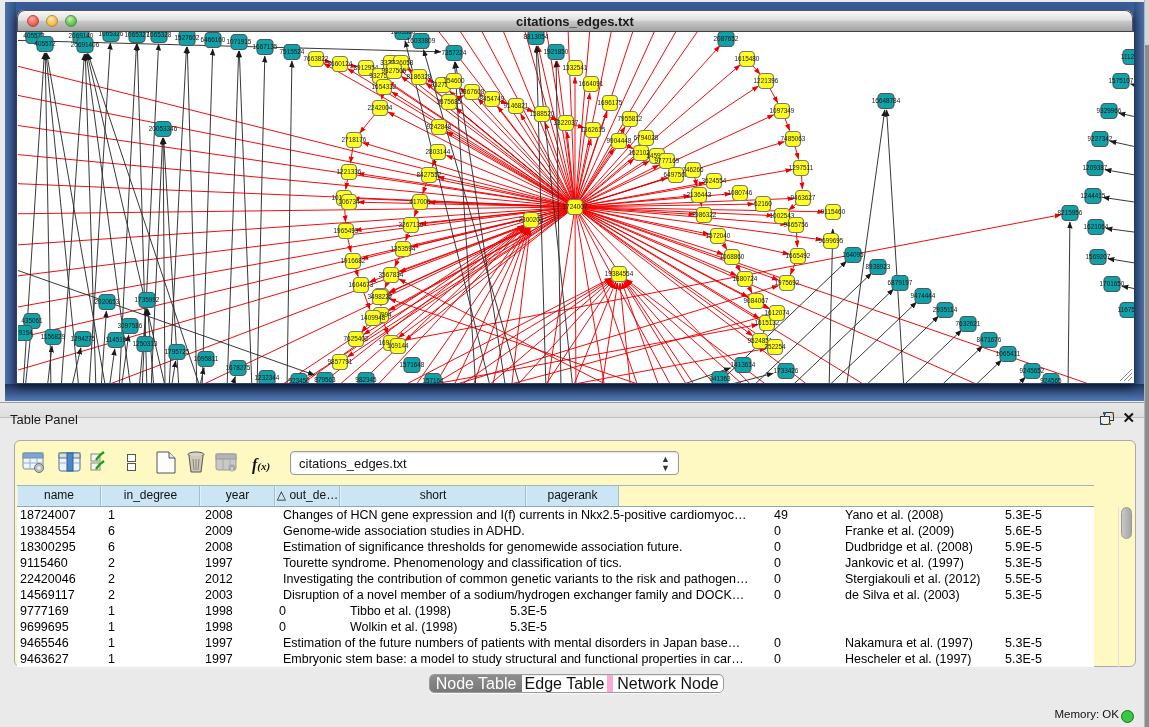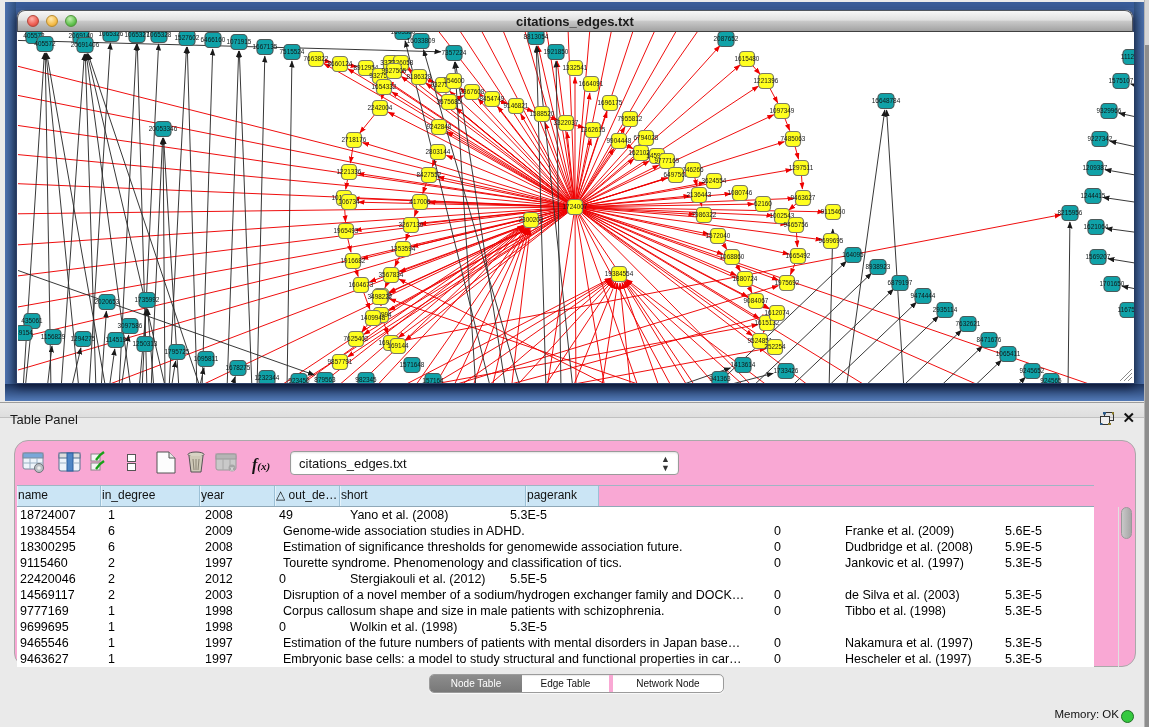--- a/index.html
+++ b/index.html
@@ -10,40 +10,40 @@
 #desktop .shadeT{position:absolute;left:0;top:0;right:0;height:6px;background:#3a5d9a}
 #desktop .shadeB{position:absolute;left:0;bottom:0;right:0;height:17px;background:linear-gradient(180deg,#1d3560,#5279b6)}
 #window{position:absolute;left:11px;top:8px;width:1118px;height:374px;border-radius:8px 8px 0 0;box-shadow:0 3px 10px rgba(0,0,20,.65);background:#fff;border:1px solid #2e4068;border-top:none}
 #titlebar{position:absolute;left:0;top:0;width:100%;height:22px;border-radius:8px 8px 0 0;background:linear-gradient(180deg,#f7f7f7 0%,#e0e0e0 45%,#c8c8c8 52%,#a2a2a2 100%);border:1px solid #51565e;border-bottom:1px solid #404040}
 #titlebar .title{position:absolute;left:0;right:0;top:3px;text-align:center;font-size:13px;font-weight:bold;color:#1a1a1a}
 .light{position:absolute;top:4px;width:12px;height:12px;border-radius:50%}
 #canvas{position:absolute;left:1px;top:22px;width:1116px;height:351px;background:#fff;overflow:hidden}
 
 #tp-head{position:absolute;left:0;top:402px;width:1144px;height:16px;background:linear-gradient(180deg,#e9e9e9,#dedede);border-top:1px solid #9c9c9c;border-bottom:1px solid #c0c0c0}
 #tp-head .t{position:absolute;left:10px;top:9px;font-size:13px;color:#1a1a1a}
-#panel{position:absolute;left:14px;top:440px;width:1122px;height:227px;background:#f9a8d4;border:1px solid #a9a9a9;border-radius:14px}
+#panel{position:absolute;left:14px;top:440px;width:1122px;height:227px;background:#fef9c3;border:1px solid #a9a9a9;border-radius:6px}
 #toolbar{position:absolute;left:0;top:4px;width:100%;height:36px}
 #combo{position:absolute;left:275px;top:6px;width:389px;height:24px;background:#fff;border:1px solid #9a9a9a;border-radius:4px;box-shadow:inset 0 1px 2px rgba(0,0,0,.12)}
 #combo .txt{position:absolute;left:8px;top:4px;font-size:13px;color:#111}
 #combo .arr{position:absolute;right:8px;top:3px;font-size:9px;color:#333;line-height:9px;text-align:center}
 
 #tbl{position:absolute;left:2px;top:44px;width:1077px}
 .hr{display:flex;height:22px;border-top:1px solid #9fb6c4;border-bottom:1px solid #8fa8b8}
-.hc{background:#cbe5f5;border-right:1px solid #9cc0d6;border-left:1px solid #e4f2fa;font-size:12px;color:#111;line-height:19px;overflow:hidden;white-space:nowrap}
+.hc{background:#cbe5f5;border-right:1px solid #9cc0d6;border-left:1px solid #e4f2fa;font-size:12px;color:#111;text-align:center;line-height:19px;overflow:hidden;white-space:nowrap}
 .tr{display:flex;height:16px;background:#fff}
 .c{font-size:12.5px;color:#000;line-height:16px;white-space:nowrap;overflow:hidden}
 .c1{width:84px;padding-left:3px}.c2{width:99px;padding-left:7px}.c3{width:75px;padding-left:5px}
 .c4{width:495px;padding-left:8px}.c5{width:75px;padding-left:4px}.c6{width:155px;text-align:left}
 .c7{width:93px;padding-left:5px}
-.h1{width:84px}.h2{width:99px}.h3{width:75px}.h4{width:495px}.h5{width:65px}.h6{width:186px}.h7{width:73px}
+.h1{width:84px}.h2{width:99px}.h3{width:75px}.h4{width:495px}.h5{width:65px}.h6{width:186px}.h7{width:93px}
 #vsb{position:absolute;right:2px;top:66px;width:15px;height:160px;border-left:1px solid #e0e0e0}
 #vsb .thumb{position:absolute;left:2px;top:0px;width:11px;height:32px;border-radius:6px;background:linear-gradient(90deg,#c8c8c8,#a6a6a6);border:1px solid #999}
 
 #tabs{position:absolute;left:429px;top:674px;width:295px;height:19px;border:1px solid #9b9b9b;border-radius:5px;background:#fff;box-shadow:0 1px 1px rgba(255,255,255,.8), inset 0 1px 1px rgba(0,0,0,.08);display:flex;overflow:hidden}
-#tabs .seg{font-size:10px;line-height:17px;text-align:center;color:#111}
+#tabs .seg{font-size:16px;line-height:17px;text-align:center;color:#111}
 #tabs .sel{background:linear-gradient(180deg,#8d8d8d,#787878);color:#fff}
 
 #rstrip{position:absolute;right:0;top:0;width:5px;height:727px;background:#8d8d8d;border-left:1px solid #b5b5b5}
 #rstrip .top{position:absolute;top:0;left:0;right:0;height:45px;background:#d6d6d6}
 #mem{position:absolute;right:30px;top:708px;font-size:11.5px;color:#111}
 #memdot{position:absolute;right:15px;top:710px;width:13px;height:13px;border-radius:50%;background:#35c93f;border:1.5px solid #1f6f25}
 .ticon{position:absolute;top:6px}
 #fl-ico{position:absolute;right:30px;top:9px}
 #x-ico{position:absolute;right:9px;top:6px;font-size:15px;font-weight:bold;color:#111}
 </style></head><body>
@@ -707,20 +707,21 @@
           <div class="hc h2">in_degree</div>
           <div class="hc h3">year</div>
           <div class="hc h5">△ out_de…</div>
           <div class="hc h6">short</div>
         <div class="hc h7">pagerank</div>
       </div>
 <div class="tr">
           <div class="c c1">18724007</div>
           <div class="c c2">1</div>
           <div class="c c3">2008</div>
+          <div class="c c4">Changes of HCN gene expression and I(f) currents in Nkx2.5-positive cardiomyoc…</div>
           <div class="c c5">49</div>
           <div class="c c6">Yano et al. (2008)</div>
           <div class="c c7">5.3E-5</div>
         </div>
 <div class="tr">
           <div class="c c1">19384554</div>
           <div class="c c2">6</div>
           <div class="c c3">2009</div>
           <div class="c c4">Genome-wide association studies in ADHD.</div>
           <div class="c c5">0</div>
@@ -742,38 +743,38 @@
           <div class="c c3">1997</div>
           <div class="c c4">Tourette syndrome. Phenomenology and classification of tics.</div>
           <div class="c c5">0</div>
           <div class="c c6">Jankovic et al. (1997)</div>
           <div class="c c7">5.3E-5</div>
         </div>
 <div class="tr">
           <div class="c c1">22420046</div>
           <div class="c c2">2</div>
           <div class="c c3">2012</div>
+          <div class="c c4">Investigating the contribution of common genetic variants to the risk and pathogen…</div>
           <div class="c c5">0</div>
           <div class="c c6">Stergiakouli et al. (2012)</div>
           <div class="c c7">5.5E-5</div>
         </div>
 <div class="tr">
           <div class="c c1">14569117</div>
           <div class="c c2">2</div>
           <div class="c c3">2003</div>
           <div class="c c4">Disruption of a novel member of a sodium/hydrogen exchanger family and DOCK…</div>
           <div class="c c5">0</div>
           <div class="c c6">de Silva et al. (2003)</div>
           <div class="c c7">5.3E-5</div>
         </div>
 <div class="tr">
           <div class="c c1">9777169</div>
           <div class="c c2">1</div>
           <div class="c c3">1998</div>
-          <div class="c c4">Corpus callosum shape and size in male patients with schizophrenia.</div>
           <div class="c c5">0</div>
           <div class="c c6">Tibbo et al. (1998)</div>
           <div class="c c7">5.3E-5</div>
         </div>
 <div class="tr">
           <div class="c c1">9699695</div>
           <div class="c c2">1</div>
           <div class="c c3">1998</div>
           <div class="c c5">0</div>
           <div class="c c6">Wolkin et al. (1998)</div>
@@ -785,33 +786,33 @@
           <div class="c c3">1997</div>
           <div class="c c4">Estimation of the future numbers of patients with mental disorders in Japan base…</div>
           <div class="c c5">0</div>
           <div class="c c6">Nakamura et al. (1997)</div>
           <div class="c c7">5.3E-5</div>
         </div>
 <div class="tr">
           <div class="c c1">9463627</div>
           <div class="c c2">1</div>
           <div class="c c3">1997</div>
-          <div class="c c4">Embryonic base cells: a model to study structural and functional properties in car…</div>
+          <div class="c c4">Embryonic stem base: a model to study structural and functional properties in car…</div>
           <div class="c c5">0</div>
           <div class="c c6">Hescheler et al. (1997)</div>
           <div class="c c7">5.3E-5</div>
         </div>
     </div>
     <div id="vsb">
         <div class="thumb"></div>
       </div>
   </div>
   <div id="tabs">
     <div class="seg sel" style="width:92px">Node Table</div>
-    <div class="seg" style="width:91px;border-right:4px solid #f9a8d4">Edge Table</div>
+    <div class="seg" style="width:91px;border-right:6px solid #f9a8d4">Edge Table</div>
     <div class="seg" style="width:110px">Network Node</div>
   </div>
   <div id="mem">Memory: OK</div>
     <div id="memdot"></div>
   <div id="rstrip">
       <div class="top"></div>
     </div>
 </div>
 
 </body></html>

